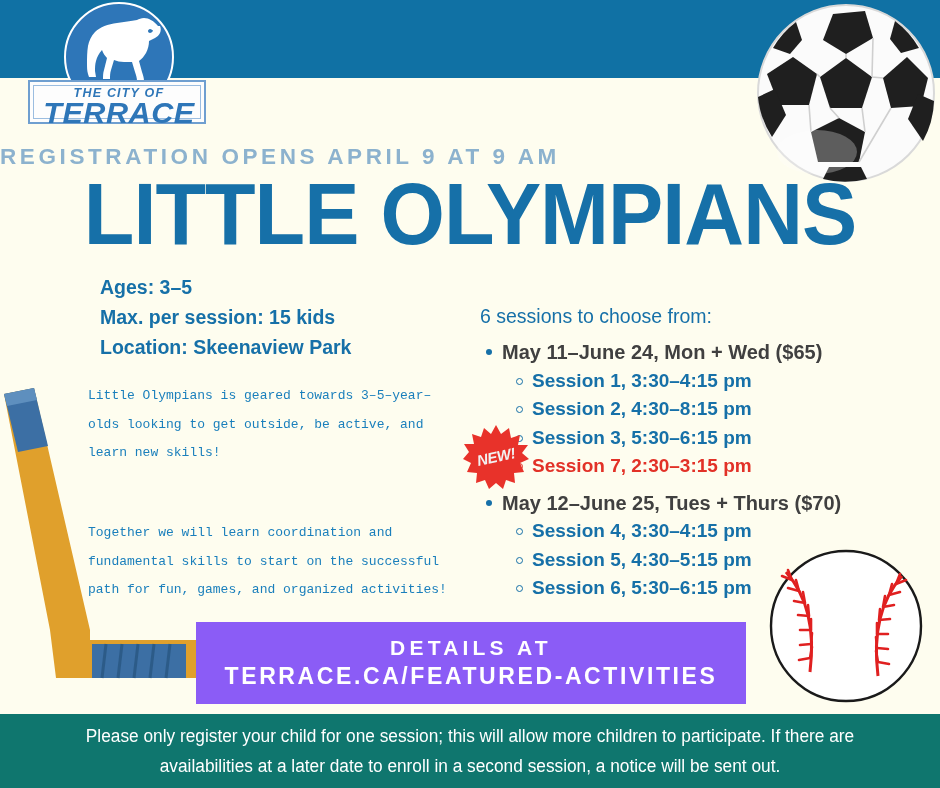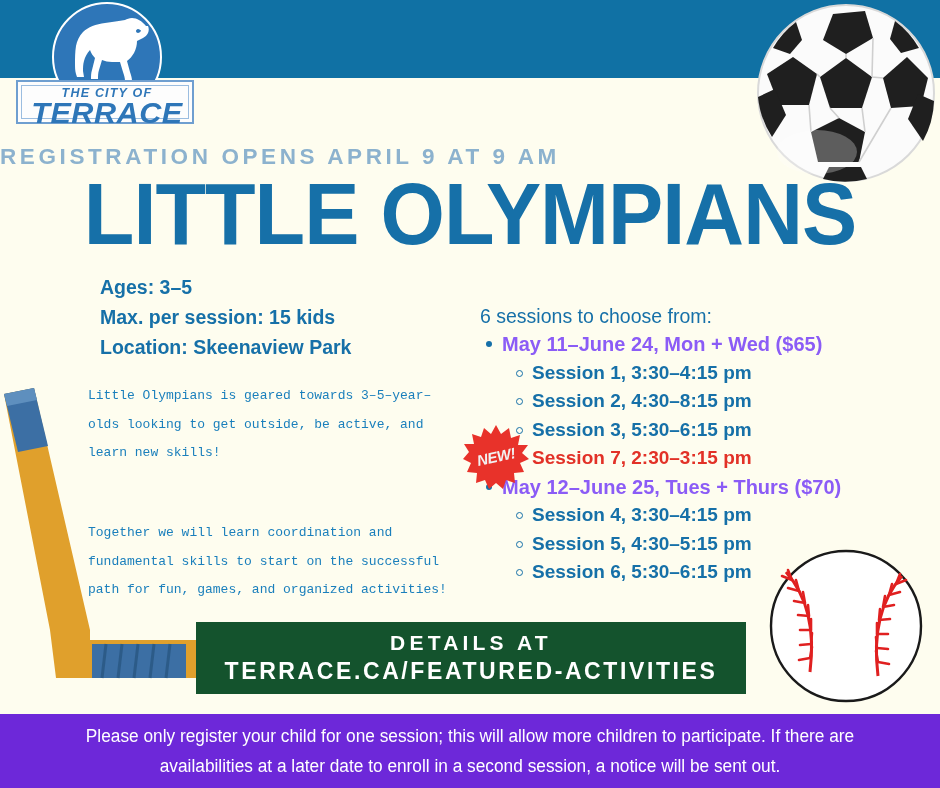--- a/index.html
+++ b/index.html
@@ -22,21 +22,21 @@
   .top-band {
     position: absolute;
     left: 0; top: 0;
     width: 940px; height: 78px;
     background: #1071A4;
   }
 
   
   .logo-wrap {
     position: absolute;
-    left: 16px; top: 2px;
+    left: 28px; top: 2px;
     width: 180px; height: 122px;
   }
   .logo-disc {
     position: absolute;
     left: 36px; top: 0px;
     width: 110px; height: 110px;
     border-radius: 50%;
     background: #2E76B8;
     border: 2px solid #ffffff;
     box-sizing: border-box;
@@ -161,22 +161,22 @@
     line-height: 28px;
     color: #1670A8;
   }
   .grp {
     position: relative;
     padding-left: 22px;
     font-family: "Liberation Sans", sans-serif;
     font-weight: bold;
     font-size: 20px;
     line-height: 28.5px;
-    color: #8b5cf6;
-    margin-top: 0px;
+    color: #404040;
+    margin-top: 8px;
   }
   .grp .bullet {
     position: absolute;
     left: 6px; top: 11px;
     width: 6px; height: 6px;
     border-radius: 50%;
     background: #1670A8;
   }
   .sub {
     position: relative;
@@ -229,22 +229,22 @@
   .baseball {
     position: absolute;
     left: 766px; top: 546px;
     width: 160px; height: 160px;
   }
 
   
   .details {
     position: absolute;
     left: 196px; top: 622px;
-    width: 550px; height: 72px;
-    background: #14532d;
+    width: 550px; height: 82px;
+    background: #8b5cf6;
     display: flex;
     flex-direction: column;
     align-items: center;
     justify-content: center;
   }
   .details-l1 {
     font-family: "Liberation Sans", sans-serif;
     font-weight: bold;
     font-size: 21px;
     letter-spacing: 4.2px;
@@ -259,21 +259,21 @@
     color: #ffffff;
     line-height: 30px;
     white-space: nowrap;
   }
 
   
   .footer {
     position: absolute;
     left: 0; top: 714px;
     width: 940px; height: 74px;
-    background: #6d28d9;
+    background: #0f766e;
     display: flex;
     align-items: center;
     justify-content: center;
   }
   .footer p {
     margin: 0;
     width: 880px;
     text-align: center;
     font-family: "Liberation Sans Narrow", "Liberation Sans", sans-serif;
     font-size: 18px;

